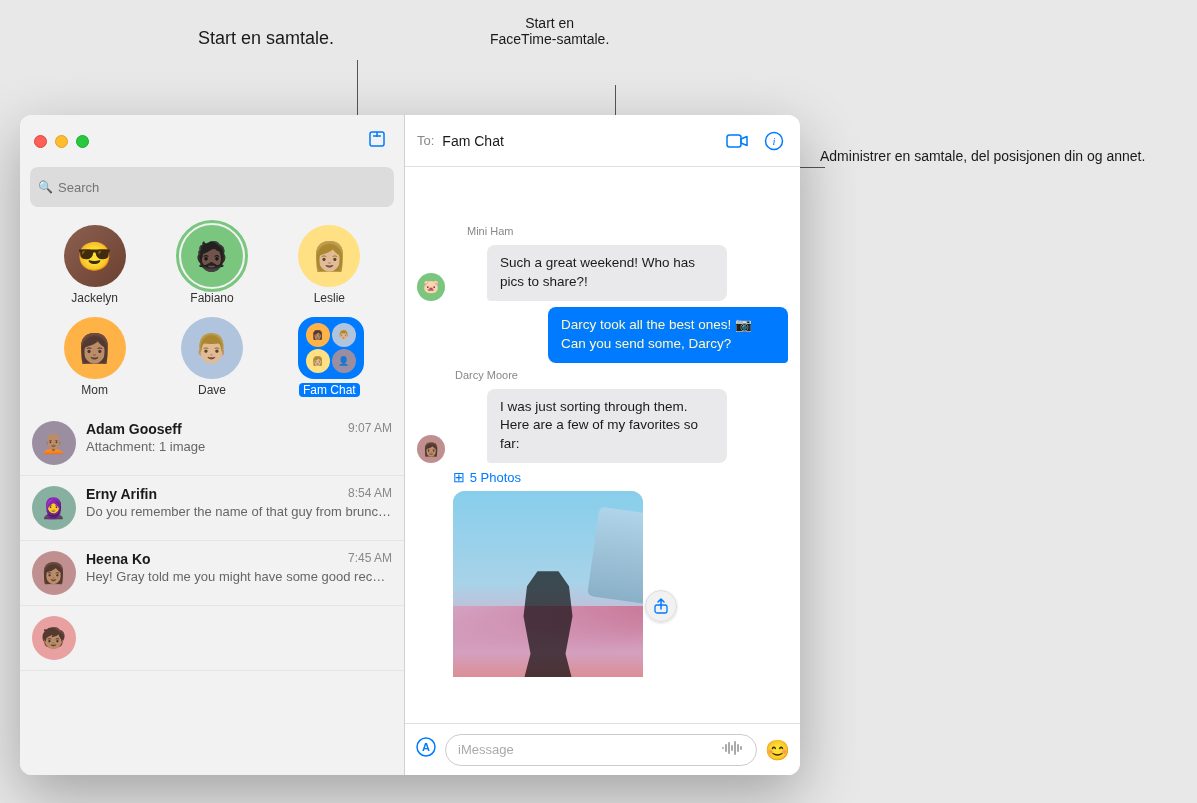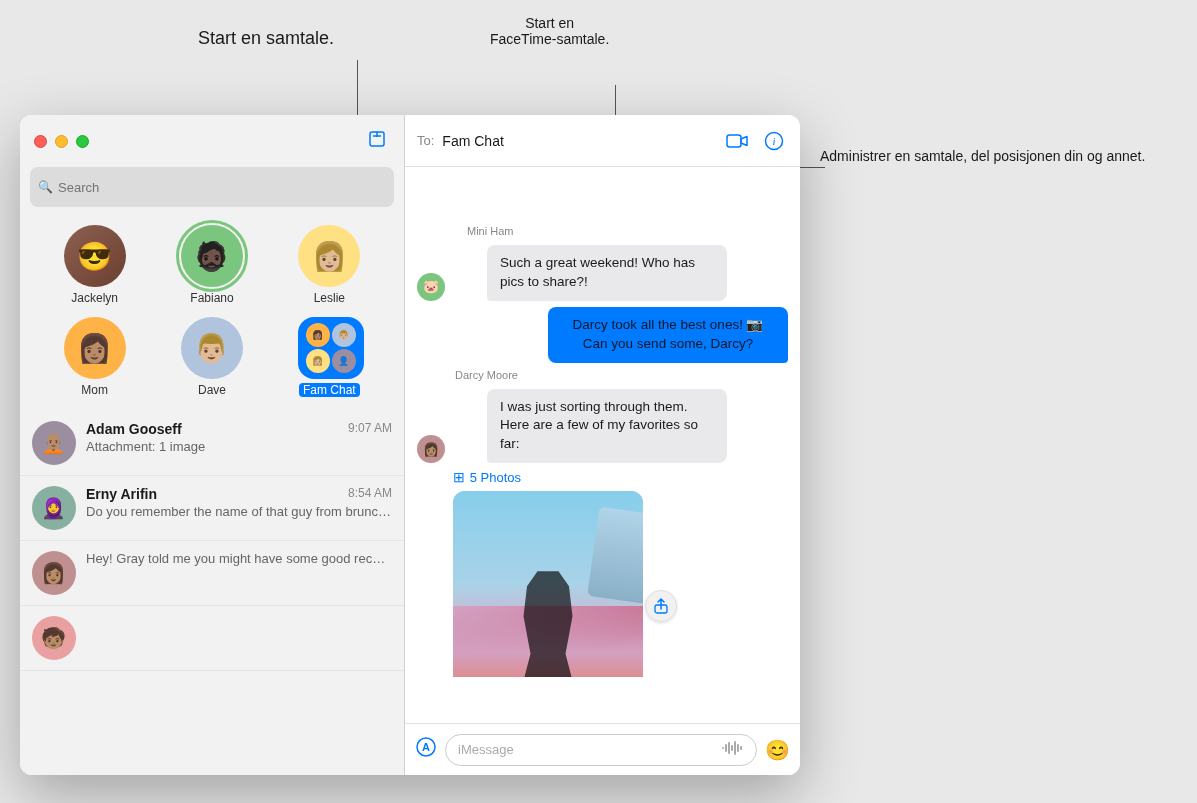--- a/index.html
+++ b/index.html
@@ -326,23 +326,22 @@
     }
 
     .bubble.received {
       background: #e9e9eb;
       color: #1a1a1a;
       border-bottom-left-radius: 4px;
     }
 
     .bubble.sent {
       background: #007aff;
-      color: #0f172a;
+      color: #fef9c3;
       border-bottom-right-radius: 4px;
-      text-align: center;
     }
 
     .darcy-sender {
       font-size: 11px;
       color: #888;
       margin-left: 38px;
       margin-bottom: 2px;
     }
 
     .photos-section {
@@ -606,20 +605,24 @@
             <span class="convo-name">Erny Arifin</span>
             <span class="convo-time">8:54 AM</span>
           </div>
           <div class="convo-preview">Do you remember the name of that guy from brunch?</div>
         </div>
       </div>
 
       <div class="convo-item">
         <div class="convo-avatar" style="background:#C09090;">👩🏽</div>
         <div class="convo-body">
+          <div class="convo-header">
+            <span class="convo-name">Heena Ko</span>
+            <span class="convo-time">7:45 AM</span>
+          </div>
           <div class="convo-preview">Hey! Gray told me you might have some good recommendations for our…</div>
         </div>
       </div>
 
       <div class="convo-item">
         <div class="convo-avatar" style="background:#E8A0A0;">🧒🏽</div>
         <div class="convo-body">
         </div>
       </div>
 

